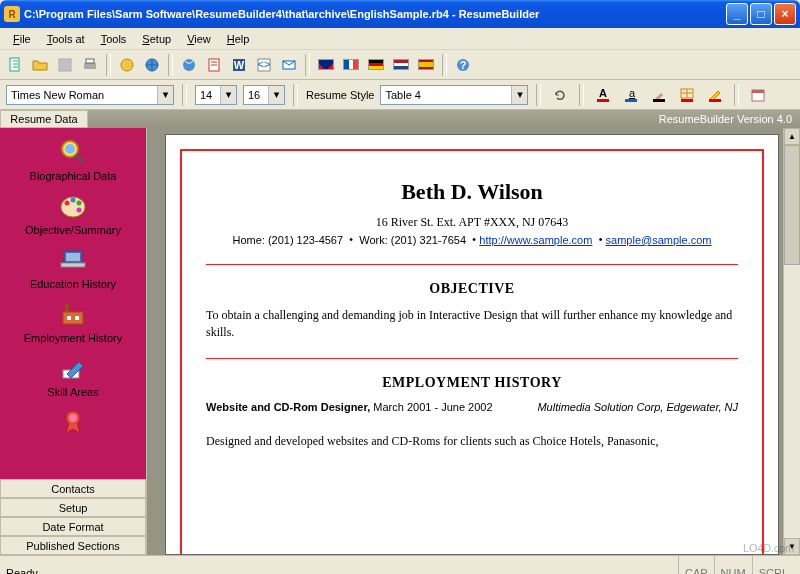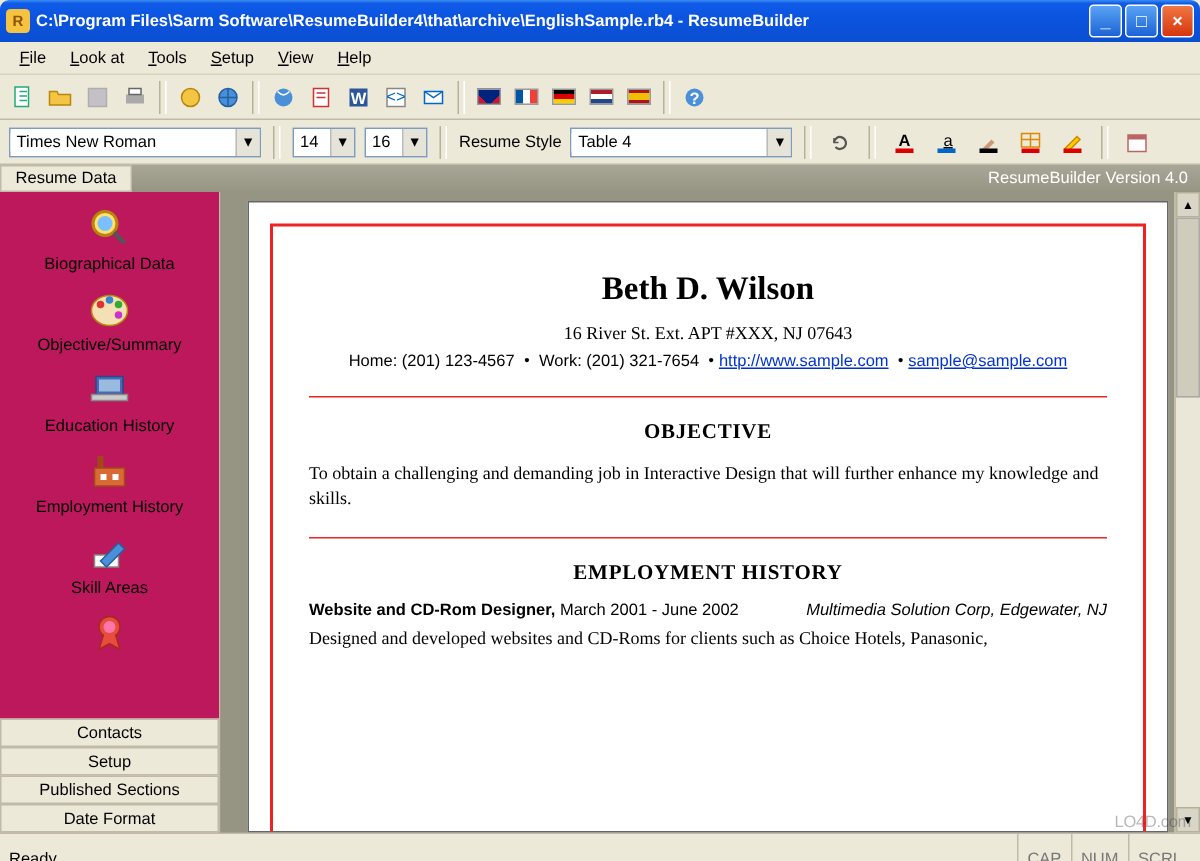--- a/index.html
+++ b/index.html
@@ -37,21 +37,21 @@
 .docarea{flex:1;background:#969584;display:flex;position:relative;}
 .docarea .vr{width:18px;background:#969584;}
 .page{background:#fff;flex:1;margin:6px 4px 0 0;border:1px solid #666;padding:14px;overflow:hidden;position:relative;}
 .page .dborder{border:2px solid #e22;padding:28px 24px 12px 24px;height:680px;}
 .page h1{font-family:'Times New Roman',serif;font-size:22px;font-weight:bold;text-align:center;margin-bottom:10px;}
 .page .info{text-align:center;font-family:'Times New Roman',serif;font-size:12px;margin-bottom:3px;}
 .page .info a{color:#0033cc;text-decoration:underline;}
 .page hr.red{border:none;border-top:1.5px solid #e22;margin:16px 0;}
 .page h2{font-family:'Times New Roman',serif;font-size:14px;font-weight:bold;text-align:center;margin:6px 0 10px 0;letter-spacing:0.5px;}
 .page .body{font-family:'Times New Roman',serif;font-size:12px;line-height:1.45;}
-.page .job{display:flex;justify-content:space-between;font-family:'Times New Roman',serif;font-size:12px;margin-bottom:4px;}
+.page .job{display:flex;justify-content:space-between;font-family:'Times New Roman',serif;font-size:12px;margin-bottom:20px;}
 .page .job .jl{max-width:58%;}
 .page .job .jl b{font-weight:bold;}
 .page .job .jr{font-style:italic;text-align:right;max-width:40%;}
 .scrollbar-v{width:17px;background:#eae7d9;border-left:1px solid #c0bba8;display:flex;flex-direction:column;}
 .scrollbar-v .arr{height:17px;background:#d9d6c7;border:1px solid #b5b19a;display:flex;align-items:center;justify-content:center;font-size:8px;}
 .scrollbar-v .track{flex:1;background:#eae7d9;}
 .scrollbar-v .thumb{height:120px;background:#cfccbc;border:1px solid #aaa;}
 .statusbar{height:35px;background:#ece9d8;border-top:1px solid #c0bba8;display:flex;align-items:center;padding:0 6px;font-size:11px;}
 .statusbar .spacer{flex:1;}
 .statusbar .ind{padding:0 6px;color:#777;border-left:1px solid #c0bba8;height:100%;display:flex;align-items:center;}
@@ -66,21 +66,21 @@
   <div class="title-text">C:\Program Files\Sarm Software\ResumeBuilder4\that\archive\EnglishSample.rb4 - ResumeBuilder</div>
   <div class="winbtns">
     <div class="winbtn min">_</div>
     <div class="winbtn max">□</div>
     <div class="winbtn close">×</div>
   </div>
 </div>
 
 <div class="menubar">
   <span>File</span>
-  <span>Look at</span>
+  <span>Tools at</span>
   <span>Tools</span>
   <span>Setup</span>
   <span>View</span>
   <span>Help</span>
 </div>
 
 <div class="toolbar">
   <div class="tbtn">
       <svg viewBox="0 0 16 16">
         <rect x="3" y="1" width="9" height="13" fill="#fff" stroke="#2a7"></rect>
@@ -306,22 +306,22 @@
               <circle cx="16" cy="12" r="7" fill="#e84c3d" stroke="#a8281c"></circle>
               <circle cx="16" cy="12" r="4" fill="#f7a"></circle>
               <path d="M12 17l-3 10 7-4 7 4-3-10" fill="#e84c3d" stroke="#a8281c"></path>
             </svg>
           </div>
       </div>
     </div>
     <div class="sb-btns">
       <div class="sb-btn">Contacts</div>
       <div class="sb-btn">Setup</div>
+      <div class="sb-btn">Date Format</div>
       <div class="sb-btn">Published Sections</div>
-      <div class="sb-btn">Date Format</div>
     </div>
   </div>
 
   <div class="docarea">
     <div class="vr"></div>
     <div class="page">
       <div class="dborder">
         <h1>Beth D. Wilson</h1>
         <div class="info">16 River St. Ext. APT #XXX, NJ 07643</div>
         <div class="info">

